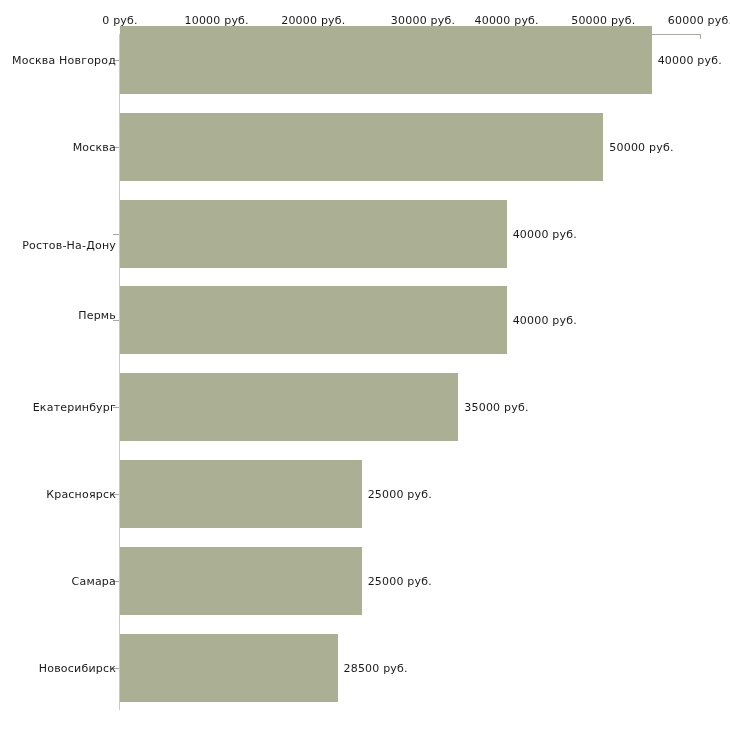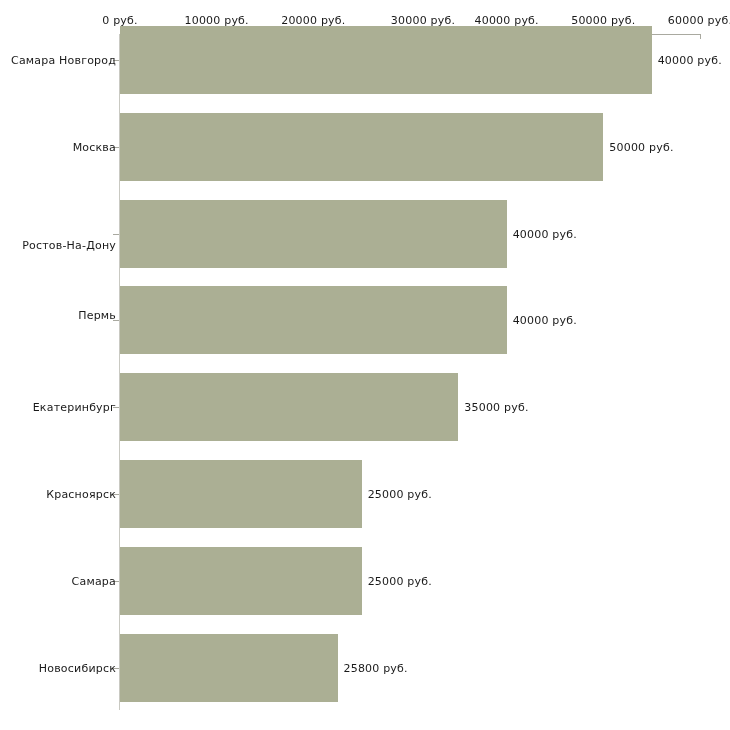--- a/index.html
+++ b/index.html
@@ -112,21 +112,21 @@
       <div class="tick-label" style="left: 603.333px;">50000 руб.</div>
       <div class="tick-mark" style="left: 700px;"></div>
       <div class="tick-label" style="left: 700px;">60000 руб.</div>
     </div>
 
   <div class="cat-axis-line"></div>
 
   <div id="plot">
       <div class="bar" title="Нижний Новгород 55000 руб." style="top: 26px; width: 531.667px; height: 68px; background: rgb(171, 175, 148);"></div>
       <div class="cat-tick" style="top: 60px;"></div>
-      <div class="cat-label" style="top: 60px;">Самара Новгород</div>
+      <div class="cat-label" style="top: 60px;">Москва Новгород</div>
       <div class="bar-value" style="left: 657.667px; top: 60px;">40000 руб.</div>
       <div class="bar" title="Москва 50000 руб." style="top: 112.8px; width: 483.333px; height: 68px; background: rgb(171, 175, 148);"></div>
       <div class="cat-tick" style="top: 146.8px;"></div>
       <div class="cat-label" style="top: 146.8px;">Москва</div>
       <div class="bar-value" style="left: 609.333px; top: 146.8px;">50000 руб.</div>
       <div class="bar" title="Ростов-На-Дону 40000 руб." style="top: 199.6px; width: 386.667px; height: 68px; background: rgb(171, 175, 148);"></div>
       <div class="cat-tick" style="top: 233.6px;"></div>
       <div class="cat-label" style="top: 245px;">Ростов-На-Дону</div>
       <div class="bar-value" style="left: 512.667px; top: 233.6px;">40000 руб.</div>
       <div class="bar" title="Пермь 40000 руб." style="top: 286.4px; width: 386.667px; height: 68px; background: rgb(171, 175, 148);"></div>
@@ -141,16 +141,16 @@
       <div class="cat-tick" style="top: 494px;"></div>
       <div class="cat-label" style="top: 494px; margin-left: 37px;">Красноярск</div>
       <div class="bar-value" style="left: 367.667px; top: 494px;">25000 руб.</div>
       <div class="bar" title="Самара 25000 руб." style="top: 546.8px; width: 241.667px; height: 68px; background: rgb(171, 175, 148);"></div>
       <div class="cat-tick" style="top: 580.8px;"></div>
       <div class="cat-label" style="top: 580.8px;">Самара</div>
       <div class="bar-value" style="left: 367.667px; top: 580.8px;">25000 руб.</div>
       <div class="bar" title="Новосибирск 22500 руб." style="top: 633.6px; width: 217.5px; height: 68px; background: rgb(171, 175, 148);"></div>
       <div class="cat-tick" style="top: 667.6px;"></div>
       <div class="cat-label" style="top: 667.6px;">Новосибирск</div>
-      <div class="bar-value" style="left: 343.5px; top: 667.6px;">25800 руб.</div>
+      <div class="bar-value" style="left: 343.5px; top: 667.6px;">28500 руб.</div>
     </div>
 
 </div>
 
 </body></html>

